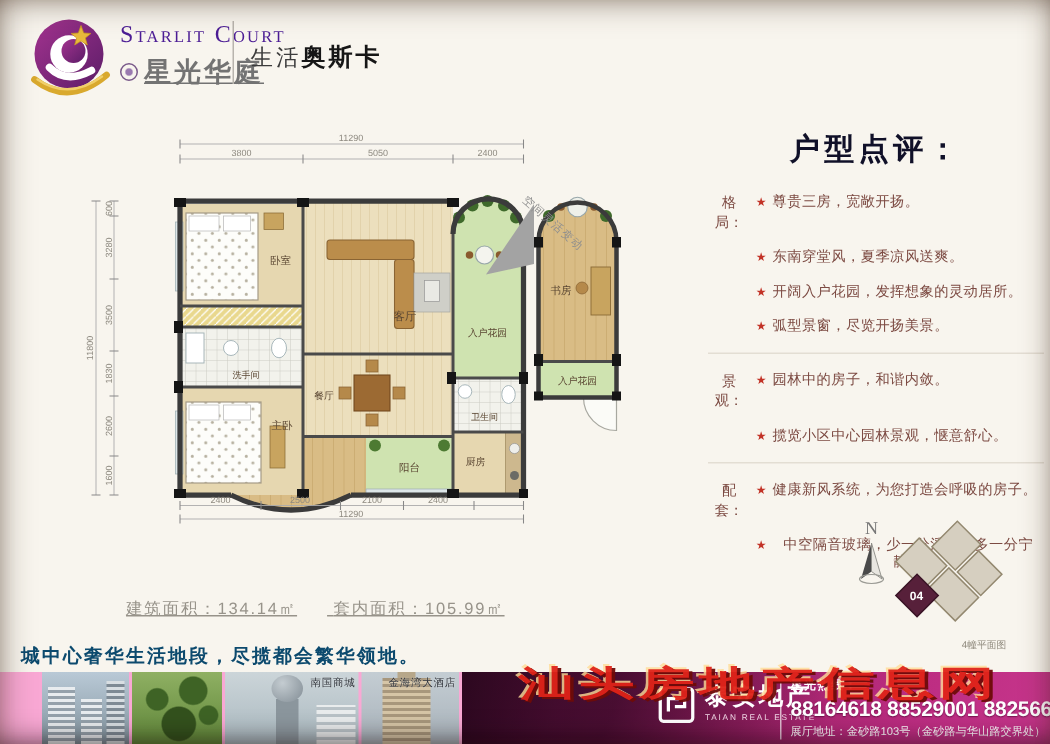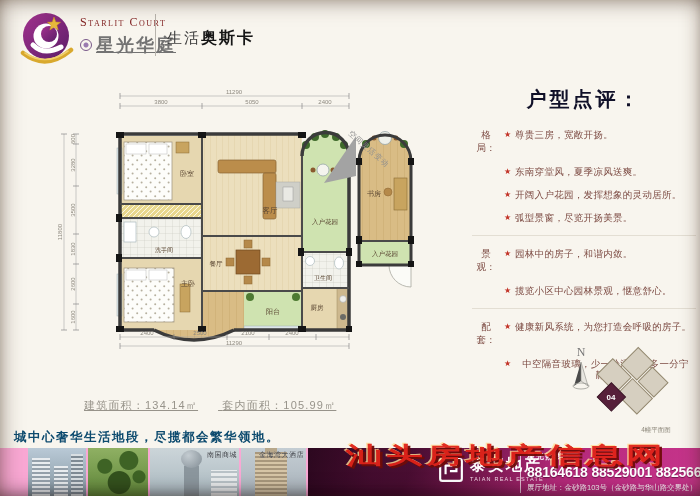--- a/index.html
+++ b/index.html
@@ -7,21 +7,21 @@
         font-family:"Liberation Sans",sans-serif;}
   .page::after{content:"";position:absolute;inset:0;pointer-events:none;z-index:60;
         box-shadow:inset 0 16px 22px -16px rgba(70,45,30,.55),
                    inset 16px 0 22px -16px rgba(70,45,30,.5),
                    inset -14px 0 20px -14px rgba(70,45,30,.4),
                    inset 0 -14px 18px -12px rgba(20,10,10,.55);}
   
   .logo{position:absolute;left:16px;top:8px;}
   .brand{position:absolute;left:80px;top:15px;}
   .brand-en{font-family:"Liberation Serif",serif;font-variant:small-caps;
-        color:#7f1d1d;font-size:12px;letter-spacing:1.5px;}
+        color:#4c1d95;font-size:16px;letter-spacing:1.5px;}
   .brand-cn-row{display:flex;align-items:center;gap:4px;margin-top:3px;}
   .brand-seal{width:10px;height:10px;border:1px solid #7a5a8a;border-radius:50%;
         background:radial-gradient(circle at 50% 50%, #9a7ab0 0 2px, transparent 3px);}
   .brand-cn{font-family:"Liberation Serif",serif;font-weight:bold;font-size:18px;
         color:#737373;letter-spacing:2px;text-decoration:underline;}
   .hdr-div{position:absolute;left:155px;top:14px;width:1px;height:42px;background:#b8b4ad;}
   .tagline{position:absolute;left:167px;top:28px;font-size:15px;color:#3c3c3c;letter-spacing:2px;}
   .tagline b{color:#161616;font-size:16px;}
   
   .review{position:absolute;left:472px;top:86px;width:224px;text-align:center;}

